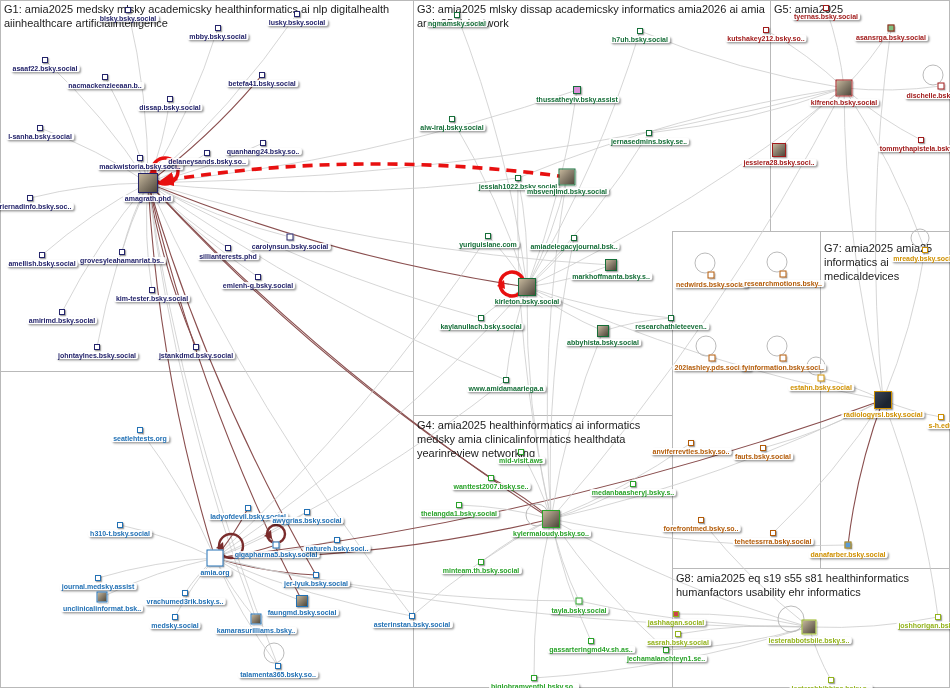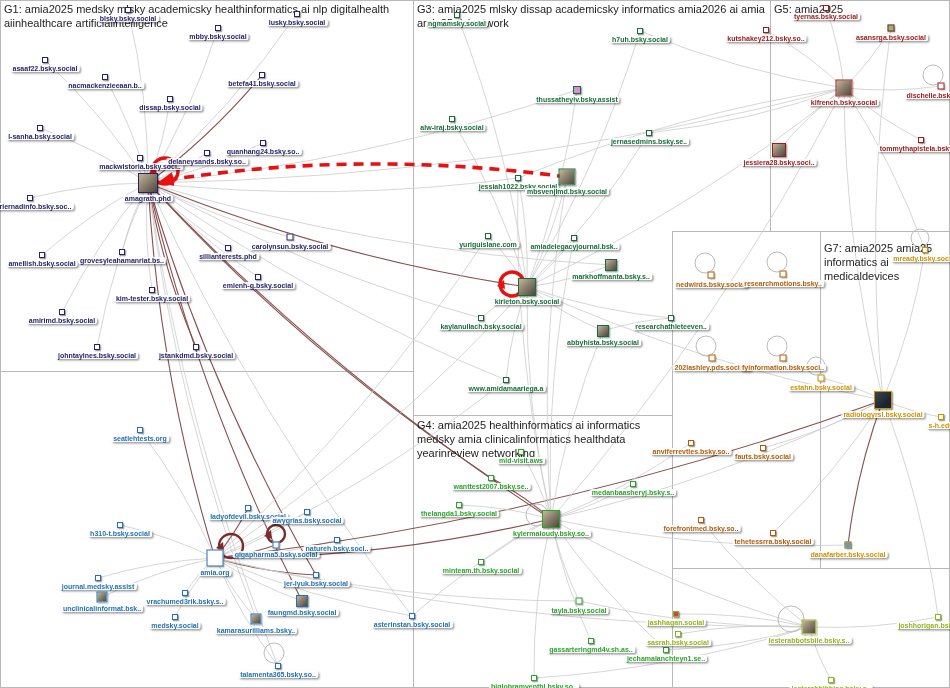--- a/index.html
+++ b/index.html
@@ -192,20 +192,21 @@
       <div class="gbox" style="left: 672px; top: 231px; width: 278px; height: 1px;"></div>
       <div class="gbox" style="left: 672px; top: 231px; width: 1px; height: 457px;"></div>
       <div class="gbox" style="left: 820px; top: 231px; width: 1px; height: 337px;"></div>
       <div class="gbox" style="left: 672px; top: 568px; width: 278px; height: 1px;"></div>
     </div>
   <div class="glabel" style="left: 4px; top: 3px; width: 402px;">G1: amia2025 medsky mlsky academicsky healthinformatics ai nlp digitalhealth aiinhealthcare artificialintelligence</div>
   <div class="glabel" style="left: 417px; top: 3px; width: 348px;">G3: amia2025 mlsky dissap academicsky informatics amia2026 ai amia amia25 dcinetwork</div>
   <div class="glabel" style="left: 417px; top: 419px; width: 248px;">G4: amia2025 healthinformatics ai informatics medsky amia clinicalinformatics healthdata yearinreview networking</div>
   <div class="glabel" style="left: 774px; top: 3px; width: 170px;">G5: amia2025</div>
   <div class="glabel" style="left: 824px; top: 242px; width: 122px;">G7: amia2025 amia25 informatics ai medicaldevices</div>
+  <div class="glabel" style="left: 676px; top: 572px; width: 268px;">G8: amia2025 eq s19 s55 s81 healthinformatics humanfactors usability ehr informatics</div>
   <div id="nodes">
       <div class="node" style="left: 148px; top: 183px;">
         <div class="marker img-fill" title="amagrath.phd" style="width: 20px; height: 20px; border: 1.8px solid rgb(36, 36, 107);"></div>
         <div class="nlabel" style="color: rgb(36, 36, 107); top: 12px;">amagrath.phd</div>
       </div>
       <div class="node" style="left: 128px; top: 10px;">
         <div class="marker" title="blsky.bsky.social" style="width: 6px; height: 6px; border: 1.4px solid rgb(36, 36, 107);"></div>
         <div class="nlabel" style="color: rgb(36, 36, 107); top: 5px;">blsky.bsky.social</div>
       </div>
       <div class="node" style="left: 297px; top: 14px;">

